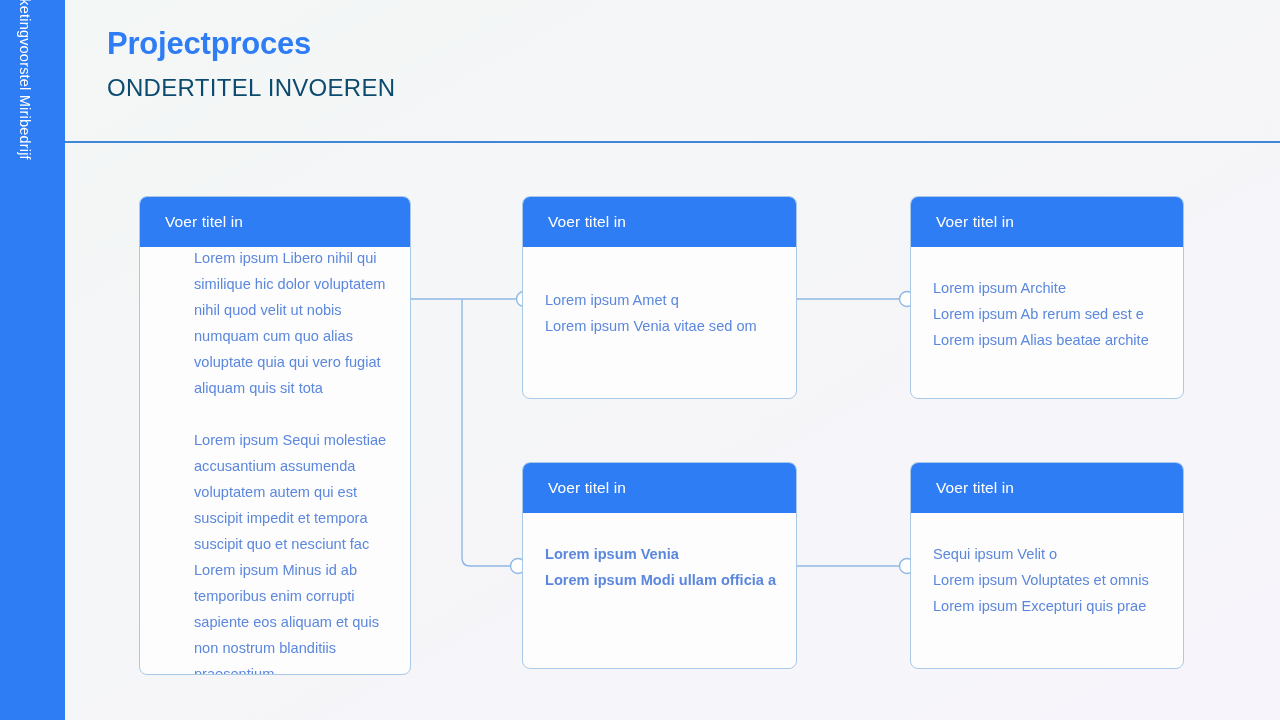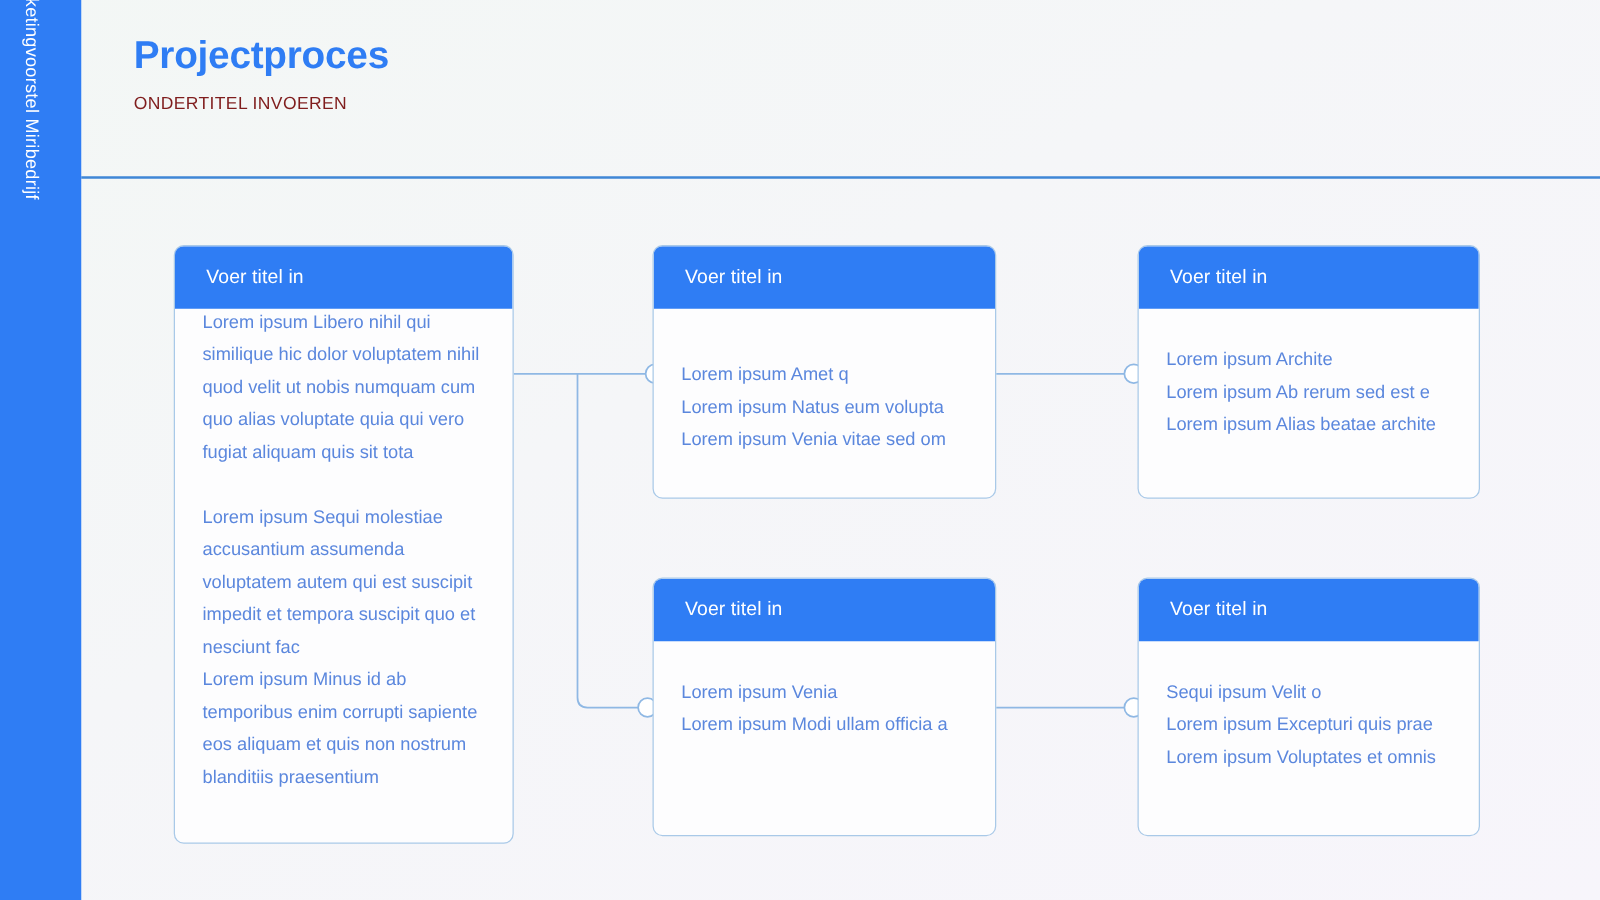--- a/index.html
+++ b/index.html
@@ -28,21 +28,21 @@
   }
 
   
   .header{ position:absolute; left:107px; top:28px; }
   .title{
     font-size:31px; font-weight:bold; color:#2f7df4;
     letter-spacing:-.2px; line-height:1.05;
   }
   .subtitle{
     margin-top:13px;
-    font-size:14px; color:#7f1d1d; letter-spacing:.3px;
+    font-size:24px; color:#0c4a6e; letter-spacing:.3px;
   }
   .header-rule{
     position:absolute; left:65px; top:141px; width:1215px; height:1.6px;
     background:#3f87d6;
   }
 
   
   .connectors{ position:absolute; left:0; top:0; }
 
   
@@ -71,37 +71,38 @@
   .card-line{
     color:#5b87dd;
     font-size:14.6px;
     line-height:26px;
     white-space:nowrap;
   }
   .card-para{
     color:#5b87dd;
     font-size:14.6px;
     line-height:26px;
+    margin-left:32px;
   }
   .spacer{ height:26px; }
 
   
   #card-1{ left:139px; top:196px; width:272px; height:479px; }
   #card-1 .card-body{ padding-top:10px; }
   #card-1 .card-body .inner{ position:relative; top:-12px; }
 
   
   #card-2{ left:522px; top:196px; width:275px; height:203px; }
   #card-2 .card-body{ padding-top:40px; }
   
   #card-3{ left:910px; top:196px; width:274px; height:203px; }
   #card-3 .card-body{ padding-top:28px; }
   
   #card-4{ left:522px; top:462px; width:275px; height:207px; }
-  #card-4 .card-body{ padding-top:28px; }
+  #card-4 .card-body{ padding-top:28px;font-weight:bold; }
   
   #card-5{ left:910px; top:462px; width:274px; height:207px; }
   #card-5 .card-body{ padding-top:28px; }
 </style>
 </head>
 <body>
 
 <div class="sidebar">
   <div class="sidebar-label">20XX Marketingvoorstel Miribedrijf</div>
 </div>
@@ -137,21 +138,20 @@
       <div class="card-para">Lorem ipsum Sequi molestiae accusantium assumenda voluptatem autem qui est suscipit impedit et tempora suscipit quo et nesciunt fac</div>
       <div class="card-para">Lorem ipsum Minus id ab temporibus enim corrupti sapiente eos aliquam et quis non nostrum blanditiis praesentium</div>
     </div>
   </div>
 </div>
 
 <div class="card" id="card-2">
   <div class="card-head">Voer titel in</div>
   <div class="card-body">
     <div class="card-line">Lorem ipsum Amet q</div>
-    <div class="card-line">Lorem ipsum Natus eum volupta</div>
     <div class="card-line">Lorem ipsum Venia vitae sed om</div>
   </div>
 </div>
 
 <div class="card" id="card-3">
   <div class="card-head">Voer titel in</div>
   <div class="card-body">
     <div class="card-line">Lorem ipsum Archite</div>
     <div class="card-line">Lorem ipsum Ab rerum sed est e</div>
     <div class="card-line">Lorem ipsum Alias beatae archite</div>
@@ -163,16 +163,16 @@
   <div class="card-body">
     <div class="card-line">Lorem ipsum Venia</div>
     <div class="card-line">Lorem ipsum Modi ullam officia a</div>
   </div>
 </div>
 
 <div class="card" id="card-5">
   <div class="card-head">Voer titel in</div>
   <div class="card-body">
     <div class="card-line">Sequi ipsum Velit o</div>
+    <div class="card-line">Lorem ipsum Voluptates et omnis</div>
     <div class="card-line">Lorem ipsum Excepturi quis prae</div>
-    <div class="card-line">Lorem ipsum Voluptates et omnis</div>
   </div>
 </div>
 
 </body></html>

